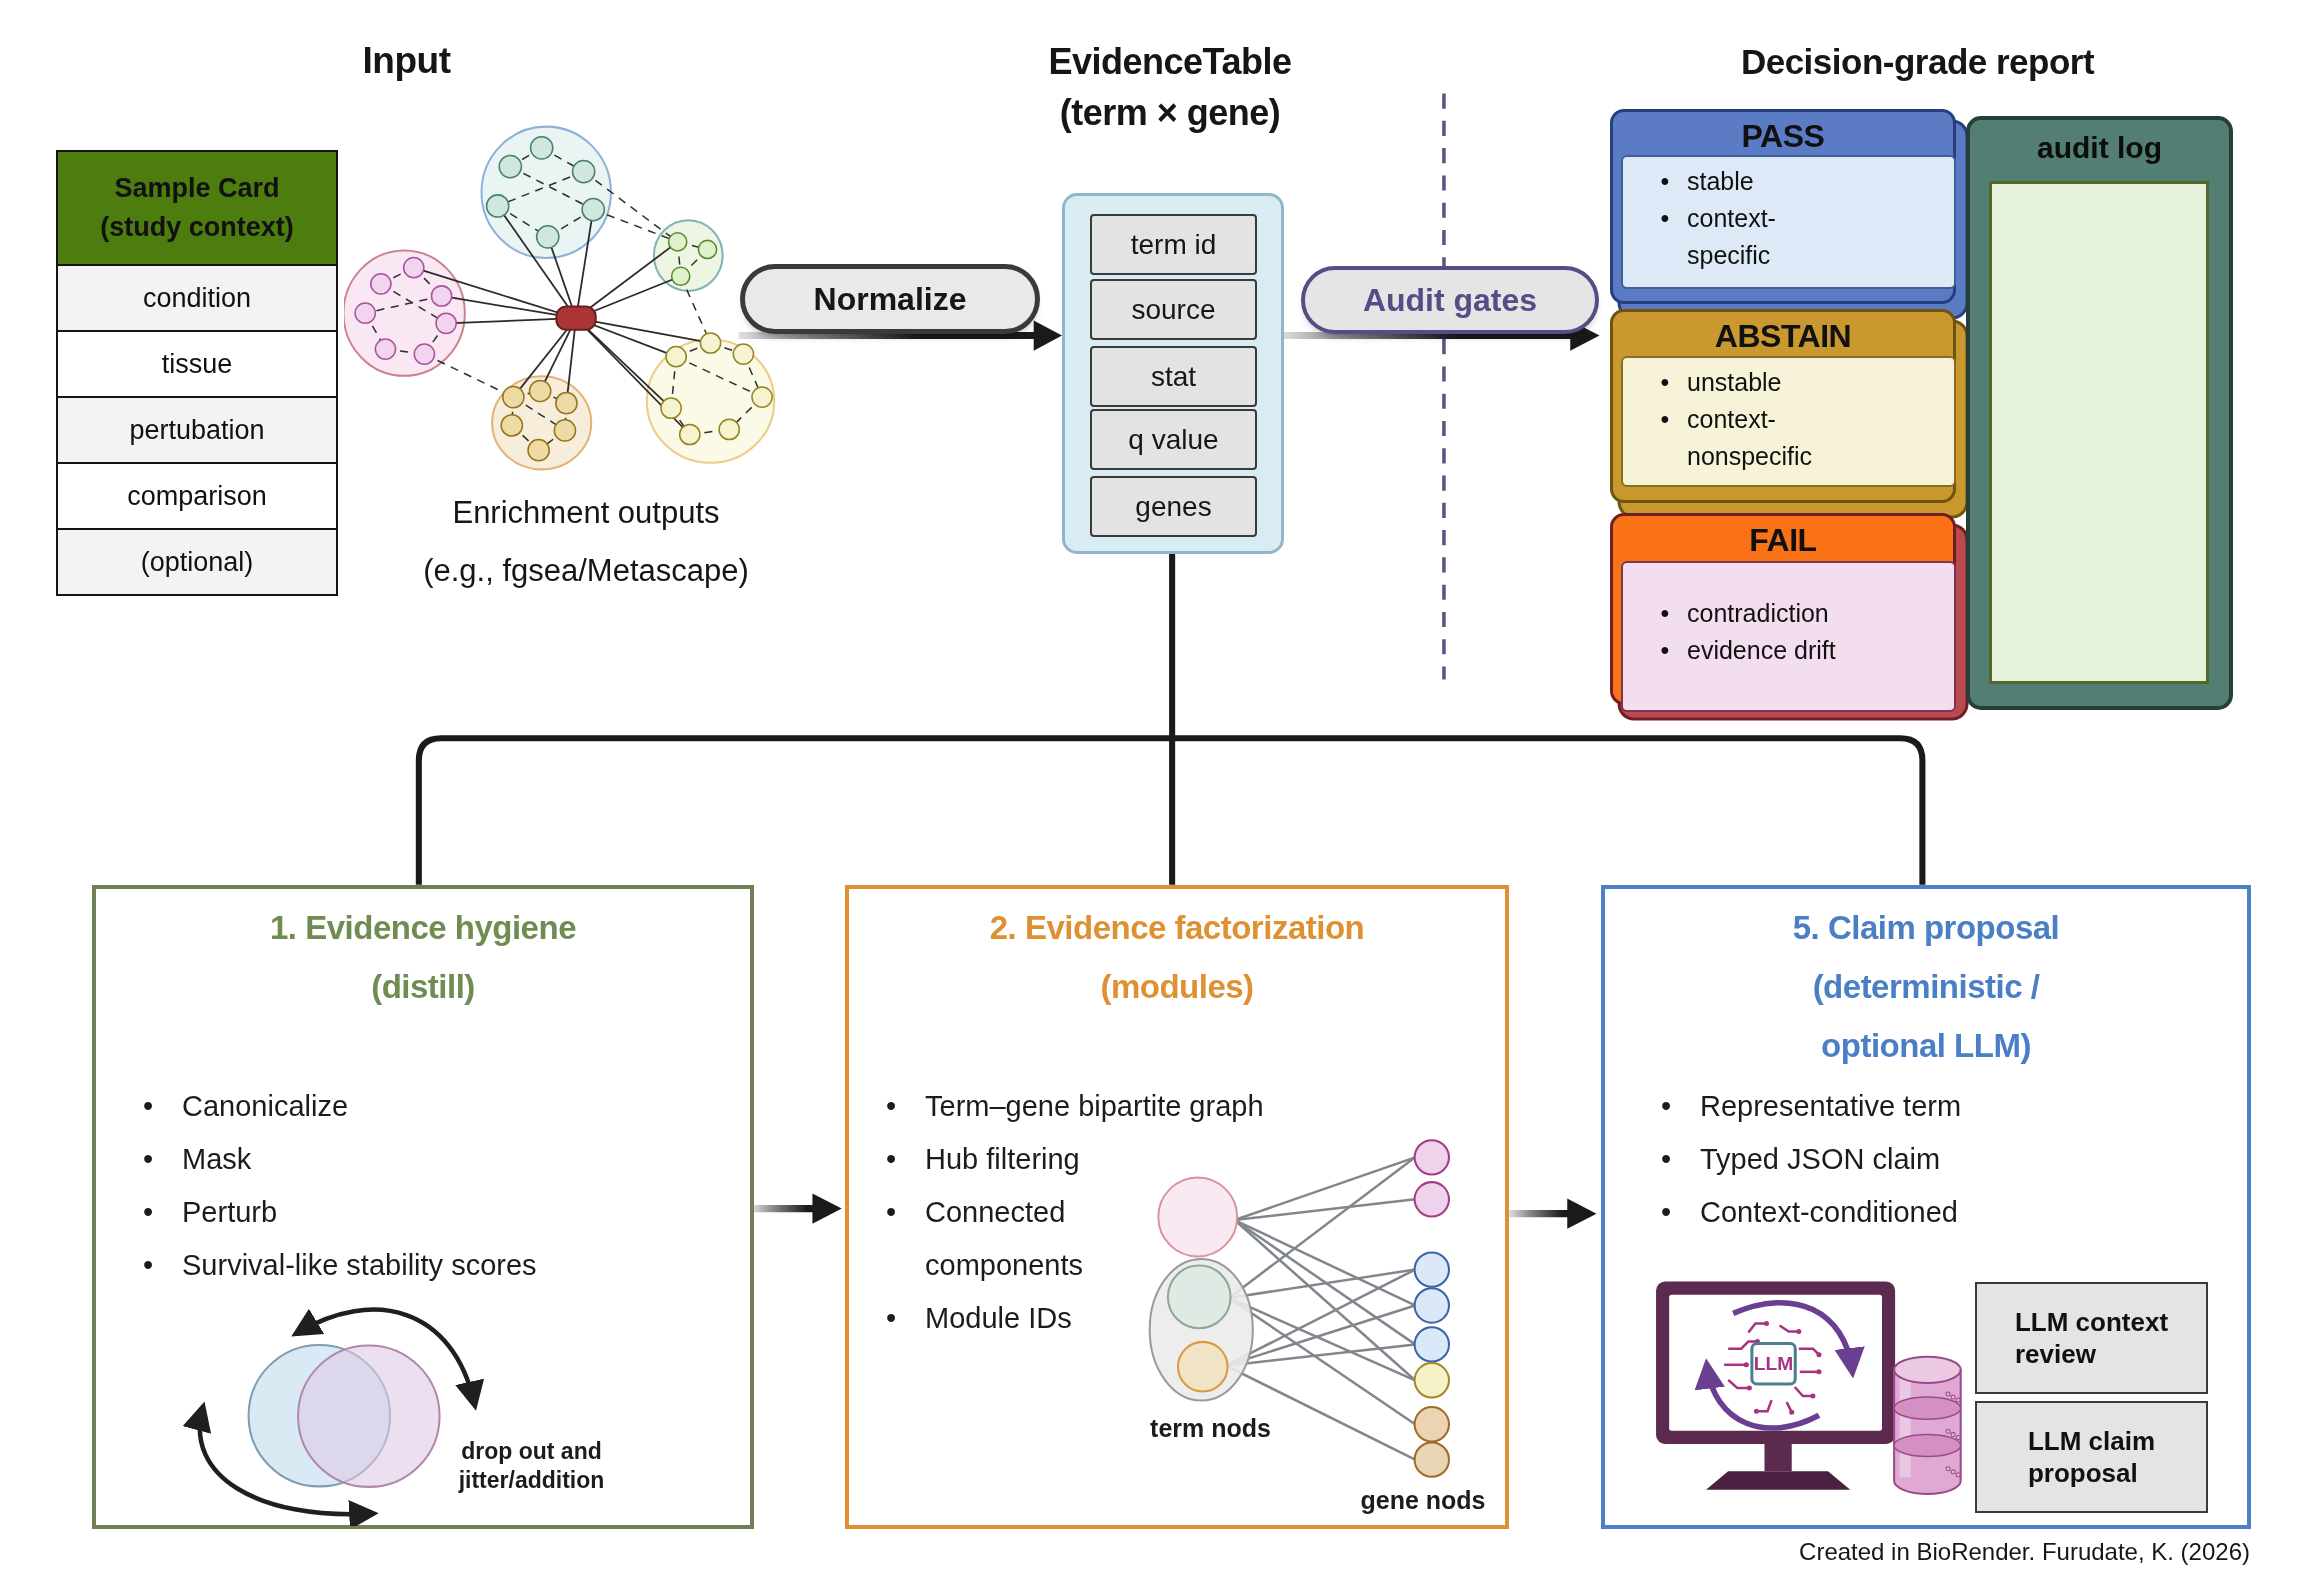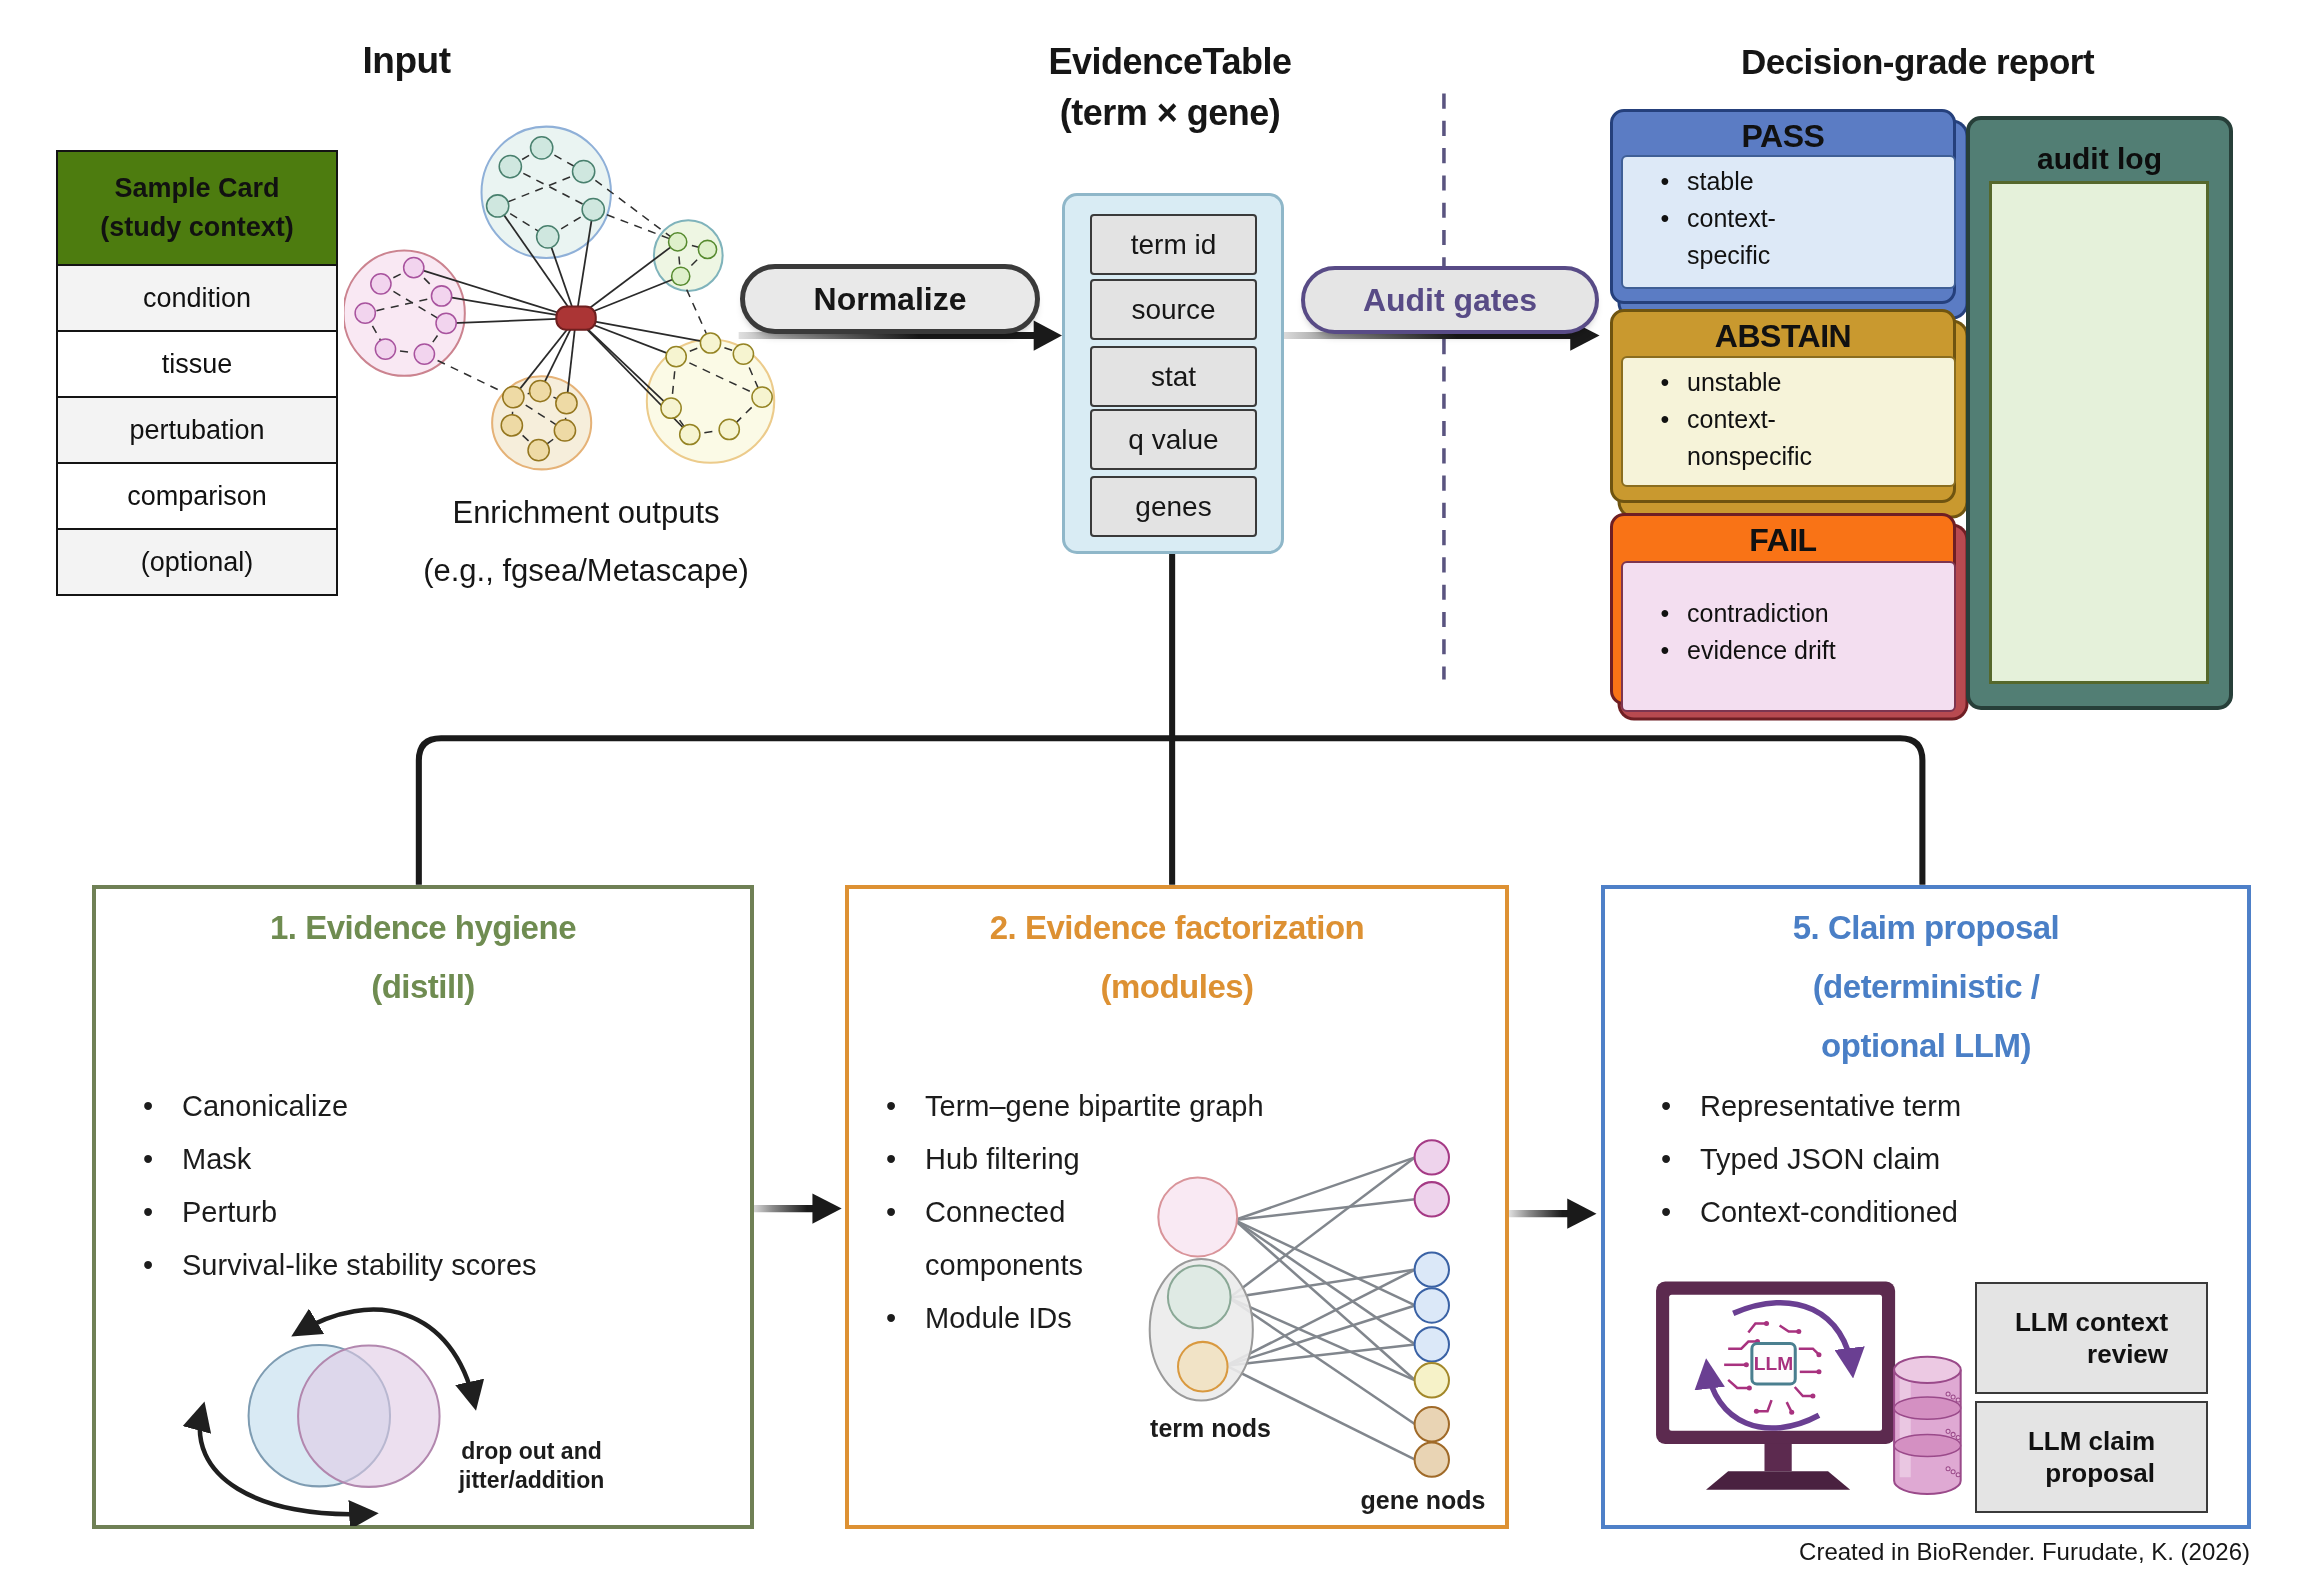--- a/index.html
+++ b/index.html
@@ -52,21 +52,21 @@
         box-shadow:10px 13px 0 -0.5px #b84a50, 10px 13px 0 2.5px #6f1f24;}
   .card-fail .inner{top:45px; height:115px; background:#f3def0; border:2px solid #7d3550;}
   .cb{display:flex; align-items:flex-start; font-size:25px; line-height:37px; color:#111;}
   .cb .dot{flex:0 0 44px; text-align:center;}
   .cb .txt{white-space:pre-line;}
   .card-pad{padding:6px 5px 0 20px;}
 
   
   .audit-log{left:1966px; top:116px; width:259px; height:586px; background:#527e74;
         border:4px solid #273f39; border-radius:15px;}
-  .audit-log .ttl{font-weight:800; font-size:30px; color:#0d0d0d; text-align:center; padding-top:22px;}
+  .audit-log .ttl{font-weight:800; font-size:30px; color:#0d0d0d; text-align:center; padding-top:11px;}
   .audit-log .inner{position:absolute; left:19px; top:61px; width:214px; height:497px;
         background:#e5f1da; border:3px solid #55682c;}
 
   
   .step{position:absolute; top:885px; height:636px; background:#fff;}
   .step-ttl{position:absolute; top:9px; left:0; right:0; text-align:center; font-weight:800;
         font-size:33px; line-height:59px; white-space:pre-line; letter-spacing:-0.5px;}
   .step1{left:92px; width:654px; border:4px solid #6f8055;}
   .step1 .step-ttl{color:#6f8c51;}
   .step2{left:845px; width:656px; border:4.5px solid #dd9133;}
@@ -77,21 +77,21 @@
   .bli{display:flex; align-items:flex-start; font-size:29px; line-height:53px; color:#1c1c1c;}
   .bli .dot{flex:0 0 39px; text-align:left; padding-left:3px;}
   .bli .txt{white-space:pre-line;}
 
   .small-lbl{font-weight:800; font-size:25px; color:#1c1c1c; text-align:center;}
   .venn-lbl{left:438px; top:1437px; width:187px; font-weight:800; font-size:23px; line-height:1.25;
         text-align:center; white-space:pre-line; color:#1c1c1c;}
 
   .llm-box{position:absolute; left:1975px; width:229px; height:108px; background:#e4e4e4;
         border:2.5px solid #3a3a3a; display:flex; align-items:center; justify-content:center;
-        font-weight:800; font-size:26px; text-align:right; white-space:pre-line; line-height:1.25; color:#111;}
+        font-weight:800; font-size:26px; text-align:left; white-space:pre-line; line-height:1.25; color:#111;}
 
   .footer{left:1707px; top:1538px; width:543px; font-size:24px; color:#161616; text-align:right;}
 </style>
 </head>
 <body>
 
 <div class="canvas">
 
   <svg class="abs" style="left:0;top:0;" width="2319" height="1578" viewBox="0 0 4590 3123">
     <defs>

